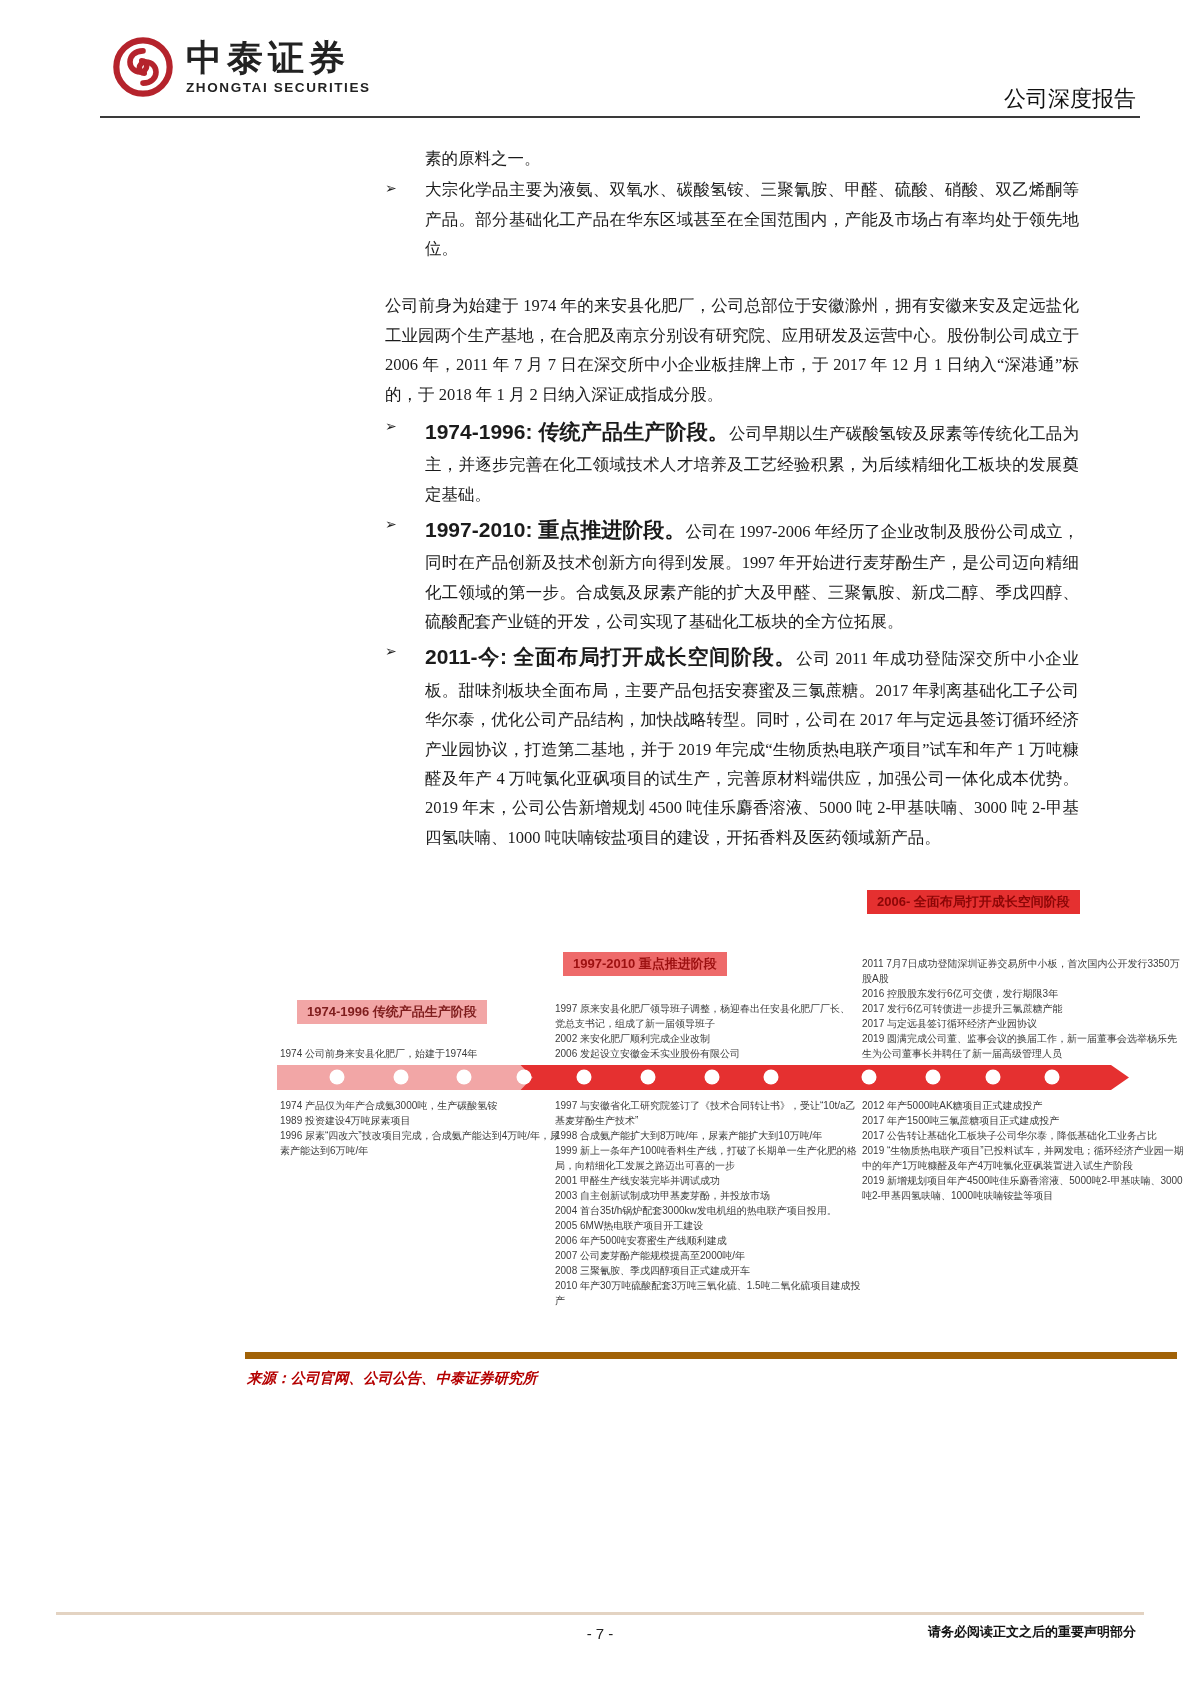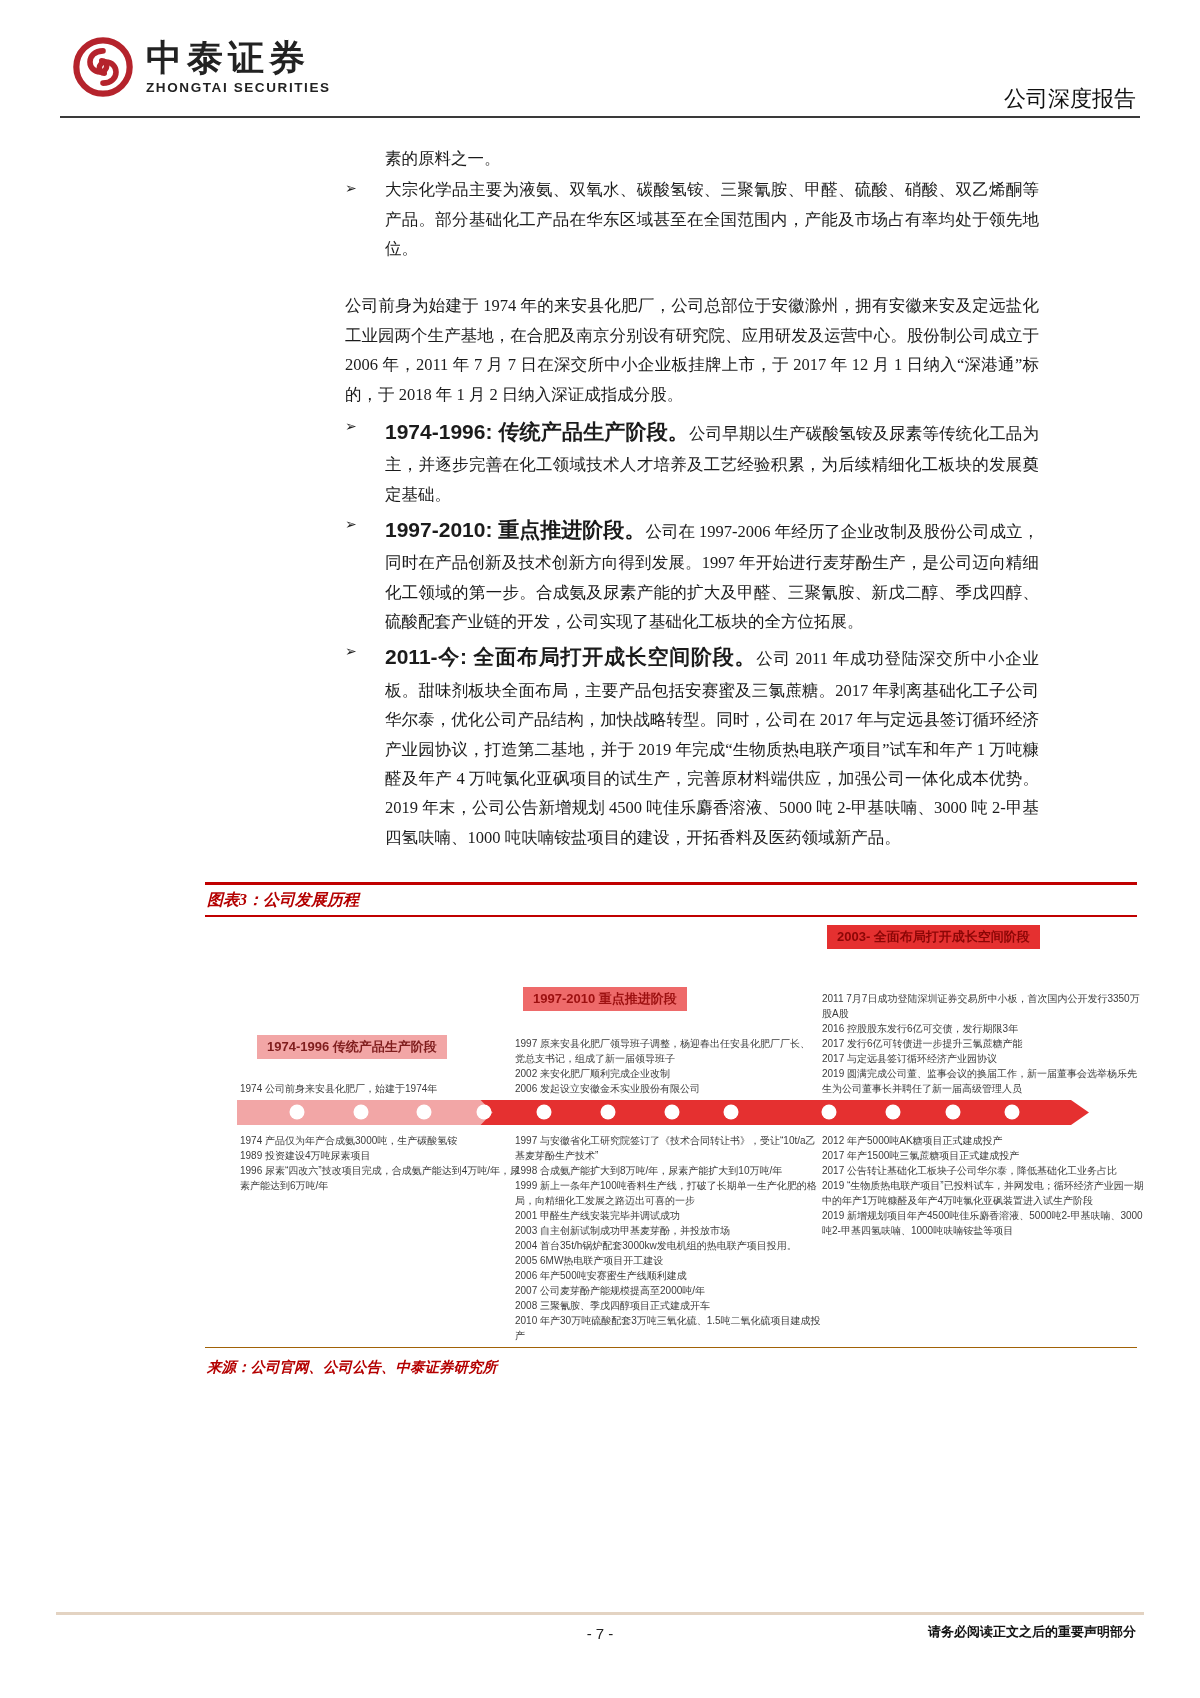--- a/index.html
+++ b/index.html
@@ -2,20 +2,21 @@
 <html lang="zh"><head>
 <meta charset="utf-8">
 <style>
   * { margin:0; padding:0; box-sizing:border-box; }
   html,body { background:#ffffff; }
   .page {
     position:relative; width:1200px; height:1698px; margin:0 auto;
     background:#fff; overflow:hidden;
     font-family:"Liberation Serif","DejaVu Serif",serif;
     color:#1b1b1b;
+    padding-left:40px;
   }
 
   
   .header { position:relative; height:118px; }
   .header-rule { position:absolute; left:60px; right:60px; bottom:0; border-bottom:2px solid #3a3a3a; }
   .logo { position:absolute; left:72px; top:36px; display:flex; align-items:center; gap:12px; }
   .logo-mark { width:62px; height:62px; }
   .logo-cn { font-size:36px; font-weight:bold; color:#222; letter-spacing:5px; font-family:"Liberation Sans",sans-serif; line-height:1; }
   .logo-en { font-size:13.5px; font-weight:bold; color:#222; letter-spacing:1.6px; font-family:"Liberation Sans",sans-serif; margin-top:4px; }
   .report-type { position:absolute; right:64px; top:84px; font-size:22px; font-weight:normal; color:#111; }
@@ -54,21 +55,21 @@
   .tl-red {
     position:absolute; inset:0; background:#e53030;
     clip-path:polygon(0 0, calc(100% - 18px) 0, 100% 50%, calc(100% - 18px) 100%, 0 100%);
   }
   .tl-pink {
     position:absolute; top:0; bottom:0; left:0; width:30%; background:#f2a6a6;
     clip-path:polygon(0 0, calc(100% - 12px) 0, 100% 50%, calc(100% - 12px) 100%, 0 100%);
   }
   .dot { position:absolute; top:50%; width:15px; height:15px; background:#fff; border-radius:50%; transform:translate(-50%,-50%); }
 
-  .figure-sourcebar { border-top:1px solid #a16207; padding:10px 2px 0; }
+  .figure-sourcebar { border-top:7px solid #a16207; padding:10px 2px 0;margin-top:40px; }
   .figure-source { color:#b40000; font-weight:bold; font-style:italic; font-size:14.5px; }
 
   
   .footer { position:absolute; left:0; right:0; top:1612px; }
   .footer-rule { border-top:3px solid #e3d3c2; margin:0 56px; }
   .footer-row { position:relative; height:40px; }
   .page-num { position:absolute; left:0; right:0; top:10px; text-align:center; font-family:"Liberation Sans",sans-serif; font-size:15px; color:#222; }
   .disclaimer { position:absolute; right:64px; top:8px; font-size:13px; font-weight:bold; color:#111; }
 </style>
 </head>
@@ -113,29 +114,26 @@
       <span class="content"><b>1997-2010: 重点推进阶段。</b><span>公司在 1997-2006 年经历了企业改制及股份公司成立，同时在产品创新及技术创新方向得到发展。1997 年开始进行麦芽酚生产，是公司迈向精细化工领域的第一步。合成氨及尿素产能的扩大及甲醛、三聚氰胺、新戊二醇、季戊四醇、硫酸配套产业链的开发，公司实现了基础化工板块的全方位拓展。</span></span>
     </div>
 
     <div class="bullet">
       <span class="marker">➢</span>
       <span class="content"><b>2011-今: 全面布局打开成长空间阶段。</b><span>公司 2011 年成功登陆深交所中小企业板。甜味剂板块全面布局，主要产品包括安赛蜜及三氯蔗糖。2017 年剥离基础化工子公司华尔泰，优化公司产品结构，加快战略转型。同时，公司在 2017 年与定远县签订循环经济产业园协议，打造第二基地，并于 2019 年完成“生物质热电联产项目”试车和年产 1 万吨糠醛及年产 4 万吨氯化亚砜项目的试生产，完善原材料端供应，加强公司一体化成本优势。2019 年末，公司公告新增规划 4500 吨佳乐麝香溶液、5000 吨 2-甲基呋喃、3000 吨 2-甲基四氢呋喃、1000 吨呋喃铵盐项目的建设，开拓香料及医药领域新产品。</span></span>
     </div>
   </div>
 
   <div class="figure">
-    <div class="figure-titlebar">
-      <span class="figure-title">图表3：公司发展历程</span>
-    </div>
 
     <div class="figure-body">
 
       <div class="stage-label s1">1974-1996 传统产品生产阶段</div>
       <div class="stage-label s2">1997-2010 重点推进阶段</div>
-      <div class="stage-label s3">2003- 全面布局打开成长空间阶段</div>
+      <div class="stage-label s3">2006- 全面布局打开成长空间阶段</div>
 
       <div class="tl-text above c1">1974 公司前身来安县化肥厂，始建于1974年</div>
       <div class="tl-text above c2">1997 原来安县化肥厂领导班子调整，杨迎春出任安县化肥厂厂长、党总支书记，组成了新一届领导班子
 2002 来安化肥厂顺利完成企业改制
 2006 发起设立安徽金禾实业股份有限公司</div>
       <div class="tl-text above c3">2011 7月7日成功登陆深圳证券交易所中小板，首次国内公开发行3350万股A股
 2016 控股股东发行6亿可交债，发行期限3年
 2017 发行6亿可转债进一步提升三氯蔗糖产能
 2017 与定远县签订循环经济产业园协议
 2019 圆满完成公司董、监事会议的换届工作，新一届董事会选举杨乐先生为公司董事长并聘任了新一届高级管理人员</div>

